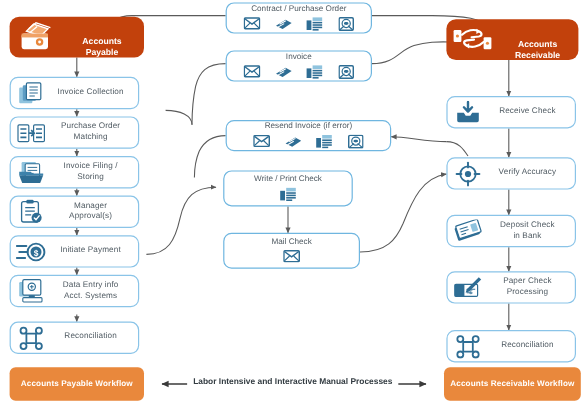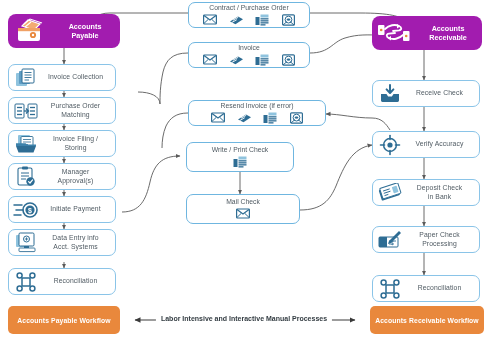--- a/index.html
+++ b/index.html
@@ -51,24 +51,24 @@
     white-space: pre-line;
   }
   
   .col-node { width: 108px; height: 27px; padding-left: 3px; }
   .col-node .ic { width: 28px; height: 22px; }
 
   
   .hdr {
     position: absolute;
     box-sizing: border-box;
-    background: #a21caf;
+    background: #c2410c;
     border-radius: 8px;
     display: flex;
-    align-items: center;
+    align-items: flex-end;
     z-index: 3;
   }
   .hdr .ic { width: 46px; height: 34px; display:flex; align-items:center; justify-content:center; }
   .hdr .lbl {
     flex: 1 1 auto;
     text-align: center;
     color: #ffffff;
     font-size: 7.2px;
     font-weight: bold;
     line-height: 9px;

